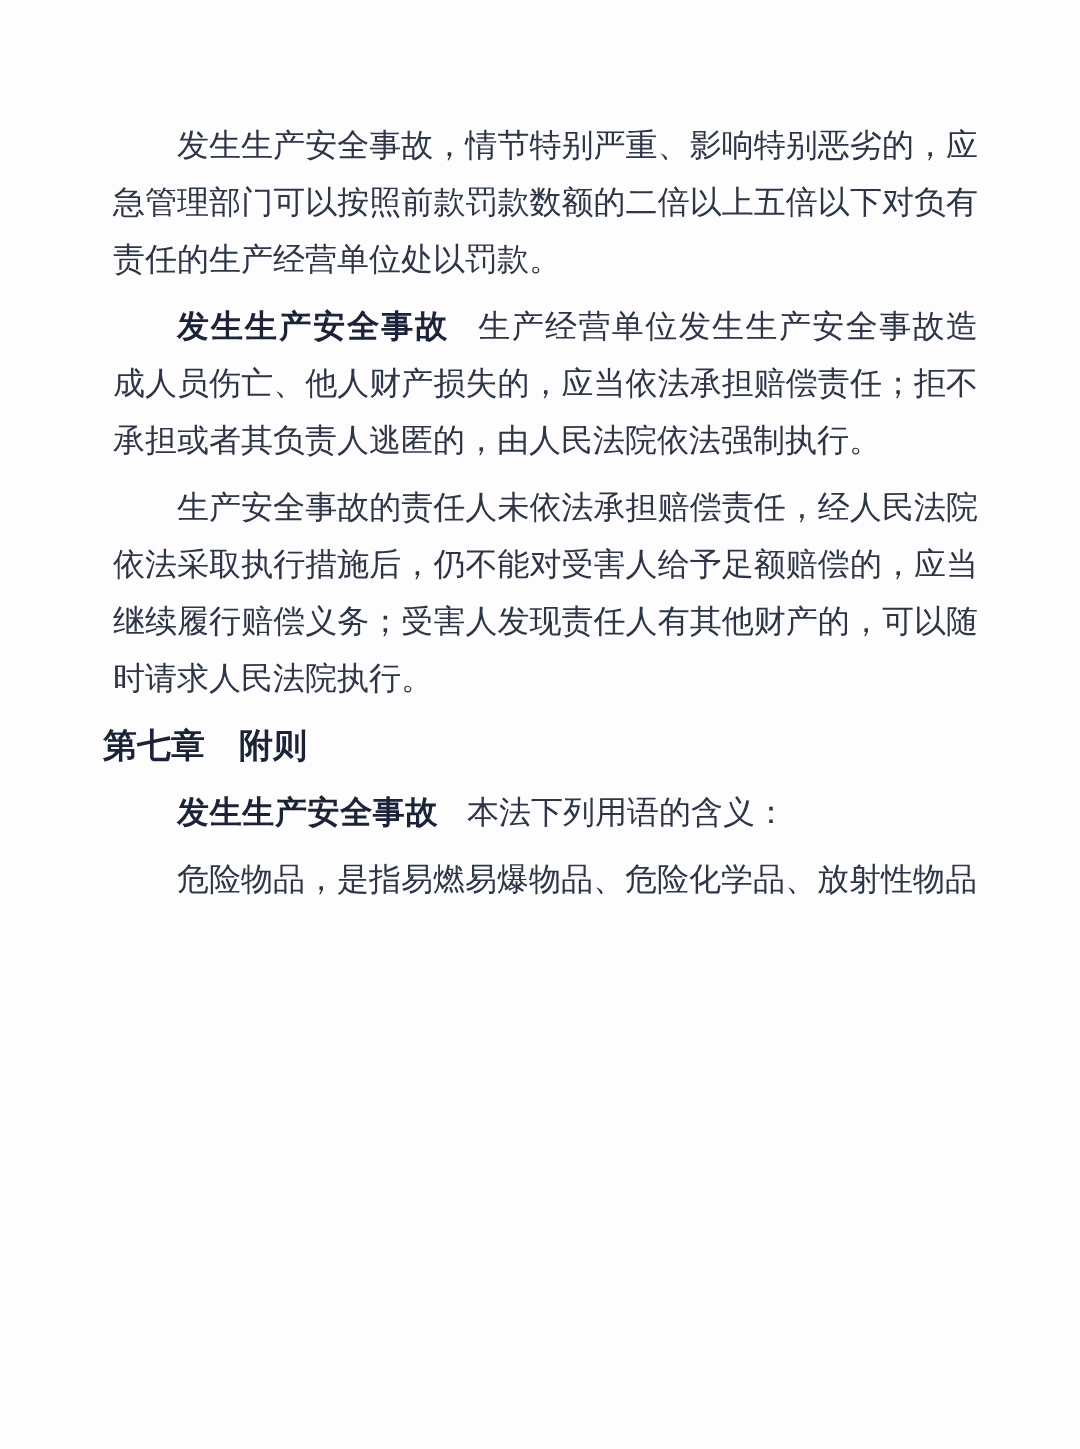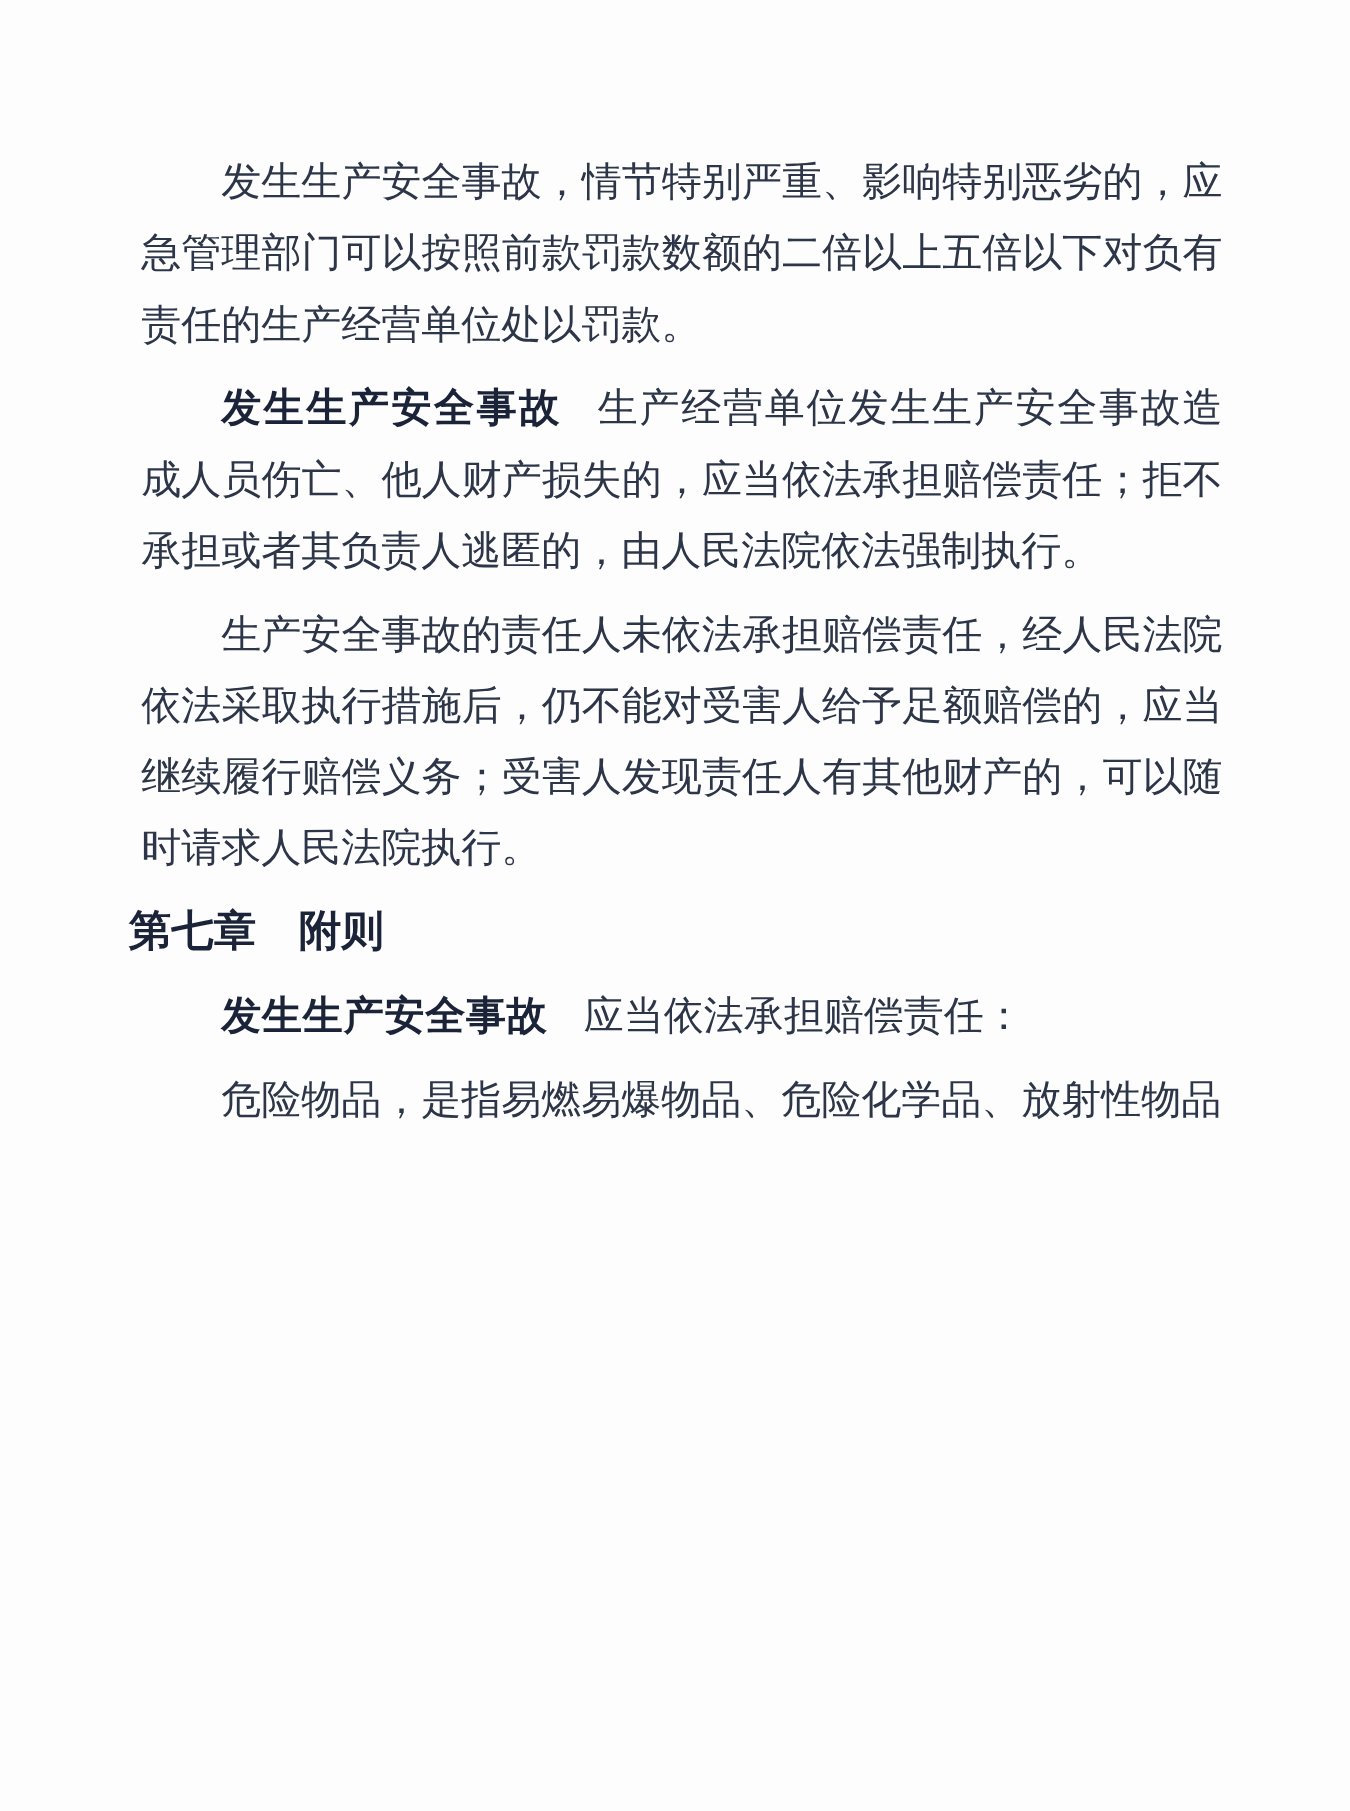--- a/index.html
+++ b/index.html
@@ -50,16 +50,16 @@
 </style>
 </head>
 <body style="--page-bg: #fdfdfd; --body-text: #2d3648; --heading-text: #1a2338;">
 
 <div class="page">
   <div class="text-column">
       <p class="para"><span>发生生产安全事故，情节特别严重、影响特别恶劣的，应急管理部门可以按照前款罚款数额的二倍以上五倍以下对负有责任的生产经营单位处以罚款。</span></p>
       <p class="para"><span class="article-number">发生生产安全事故</span><span>生产经营单位发生生产安全事故造成人员伤亡、他人财产损失的，应当依法承担赔偿责任；拒不承担或者其负责人逃匿的，由人民法院依法强制执行。</span></p>
       <p class="para"><span>生产安全事故的责任人未依法承担赔偿责任，经人民法院依法采取执行措施后，仍不能对受害人给予足额赔偿的，应当继续履行赔偿义务；受害人发现责任人有其他财产的，可以随时请求人民法院执行。</span></p>
       <p class="chapter-heading"><span>第七章　附则</span></p>
-      <p class="para"><span class="article-number">发生生产安全事故</span><span>应当依法承担赔偿责任：</span></p>
+      <p class="para"><span class="article-number">发生生产安全事故</span><span>本法下列用语的含义：</span></p>
       <p class="para"><span>危险物品，是指易燃易爆物品、危险化学品、放射性物品</span></p>
     </div>
 </div>
 
 </body></html>

